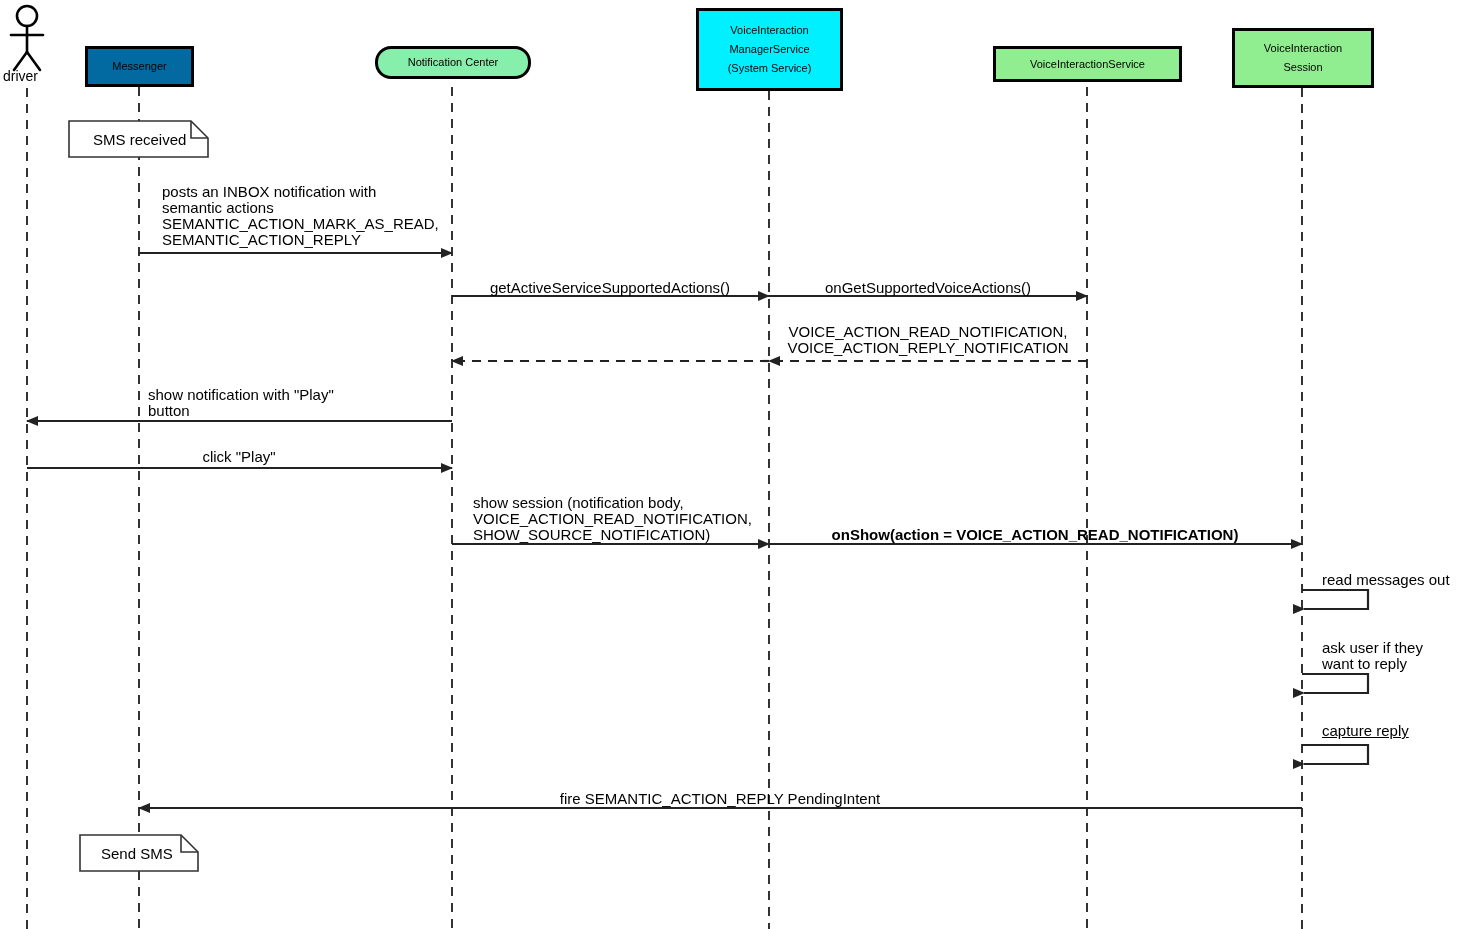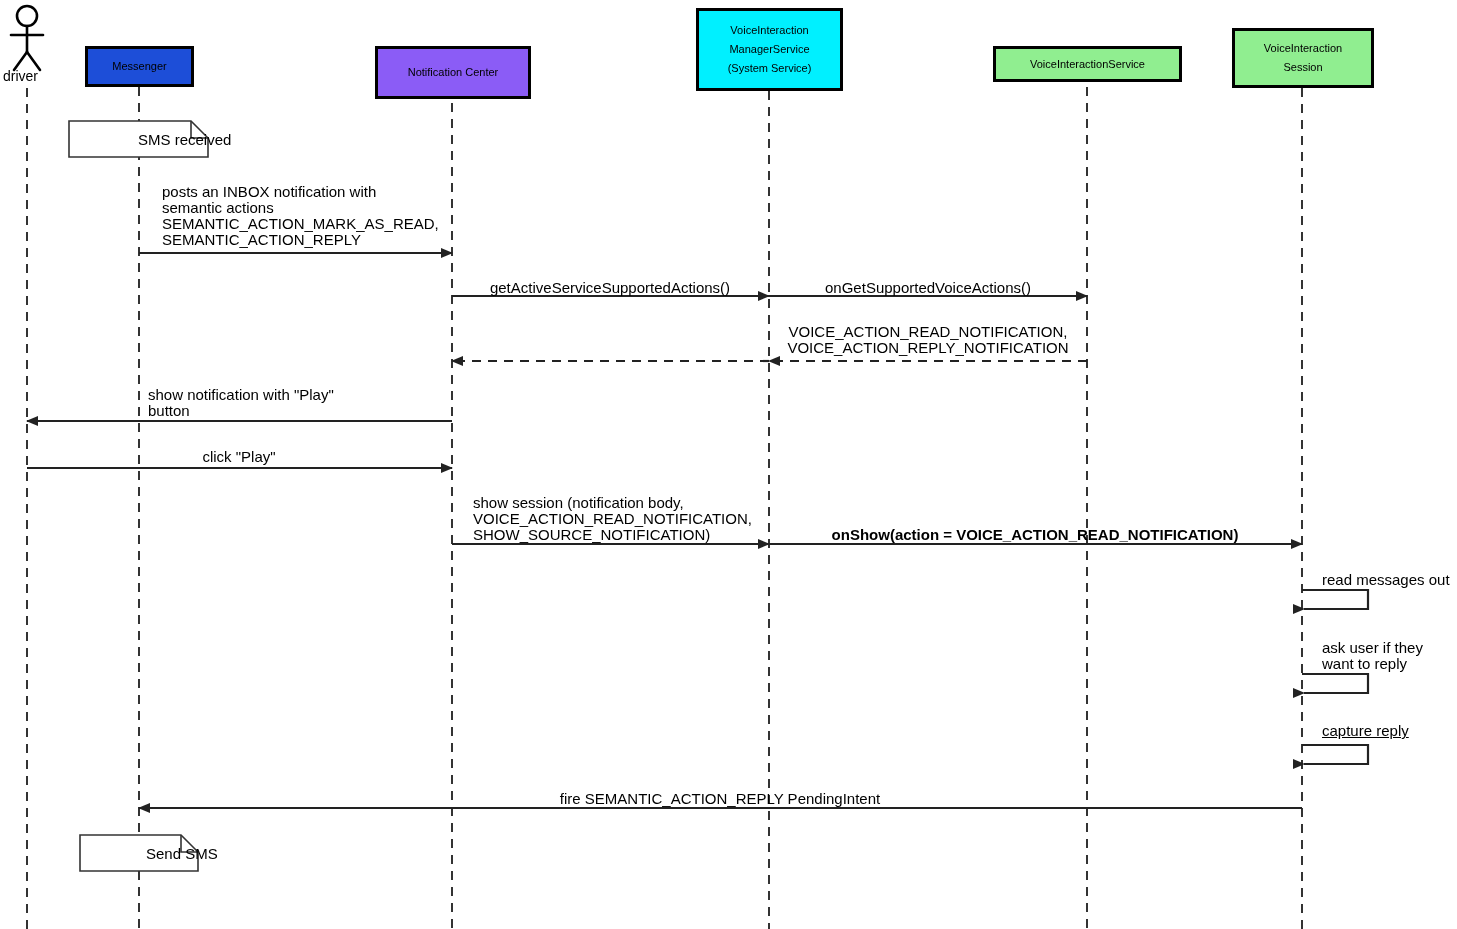--- a/index.html
+++ b/index.html
@@ -38,21 +38,20 @@
     color: #000000;
     white-space: pre-line;
     z-index: 5;
   }
   .note-label {
     position: absolute;
     font-size: 15px;
     color: #000000;
     white-space: nowrap;
     z-index: 7;
-    margin-left: 45px;
   }
   .msg-label {
     position: absolute;
     font-size: 15px;
     line-height: 16px;
     color: #000000;
     white-space: pre-line;
     z-index: 4;
   }
   .msg-label.center {
@@ -118,22 +117,22 @@
       </g>
     <g id="notes-group">
         <path d="M69,121 L191,121 L208,138 L208,157 L69,157 Z" fill="#ffffff" stroke="#333333" stroke-width="1.6"></path>
         <path d="M191,121 L191,138 L208,138" fill="none" stroke="#333333" stroke-width="1.6"></path>
         <path d="M80,835 L181,835 L198,852 L198,871 L80,871 Z" fill="#ffffff" stroke="#333333" stroke-width="1.6"></path>
         <path d="M181,835 L181,852 L198,852" fill="none" stroke="#333333" stroke-width="1.6"></path>
       </g>
   </svg>
 
   <div id="participants-layer">
-      <div class="participant-box" style="left: 85px; top: 46px; width: 109px; height: 41px; background: #1d4ed8;"><span>Messenger</span></div>
-      <div class="participant-box" style="left: 375px; top: 46px; width: 156px; height: 53px; background: #8b5cf6;"><span>Notification Center</span></div>
+      <div class="participant-box" style="left: 85px; top: 46px; width: 109px; height: 41px; background: #0369a1;"><span>Messenger</span></div>
+      <div class="participant-box" style="left: 375px; top: 46px; width: 156px; height: 33px; background: #86efac; border-radius: 16px;"><span>Notification Center</span></div>
       <div class="participant-box" style="left: 696px; top: 8px; width: 147px; height: 83px; background: rgb(0, 240, 255);"><span>VoiceInteraction
 ManagerService
 (System Service)</span></div>
       <div class="participant-box" style="left: 993px; top: 46px; width: 189px; height: 36px; background: rgb(144, 238, 144);"><span>VoiceInteractionService</span></div>
       <div class="participant-box" style="left: 1232px; top: 28px; width: 142px; height: 60px; background: rgb(144, 238, 144);"><span>VoiceInteraction
 Session</span></div>
     </div>
   <div id="labels-layer">
       <div class="actor-label" style="left: 3px; top: 68px;">driver</div>
       <div class="note-label" style="left: 93px; top: 131px;">SMS received</div>

